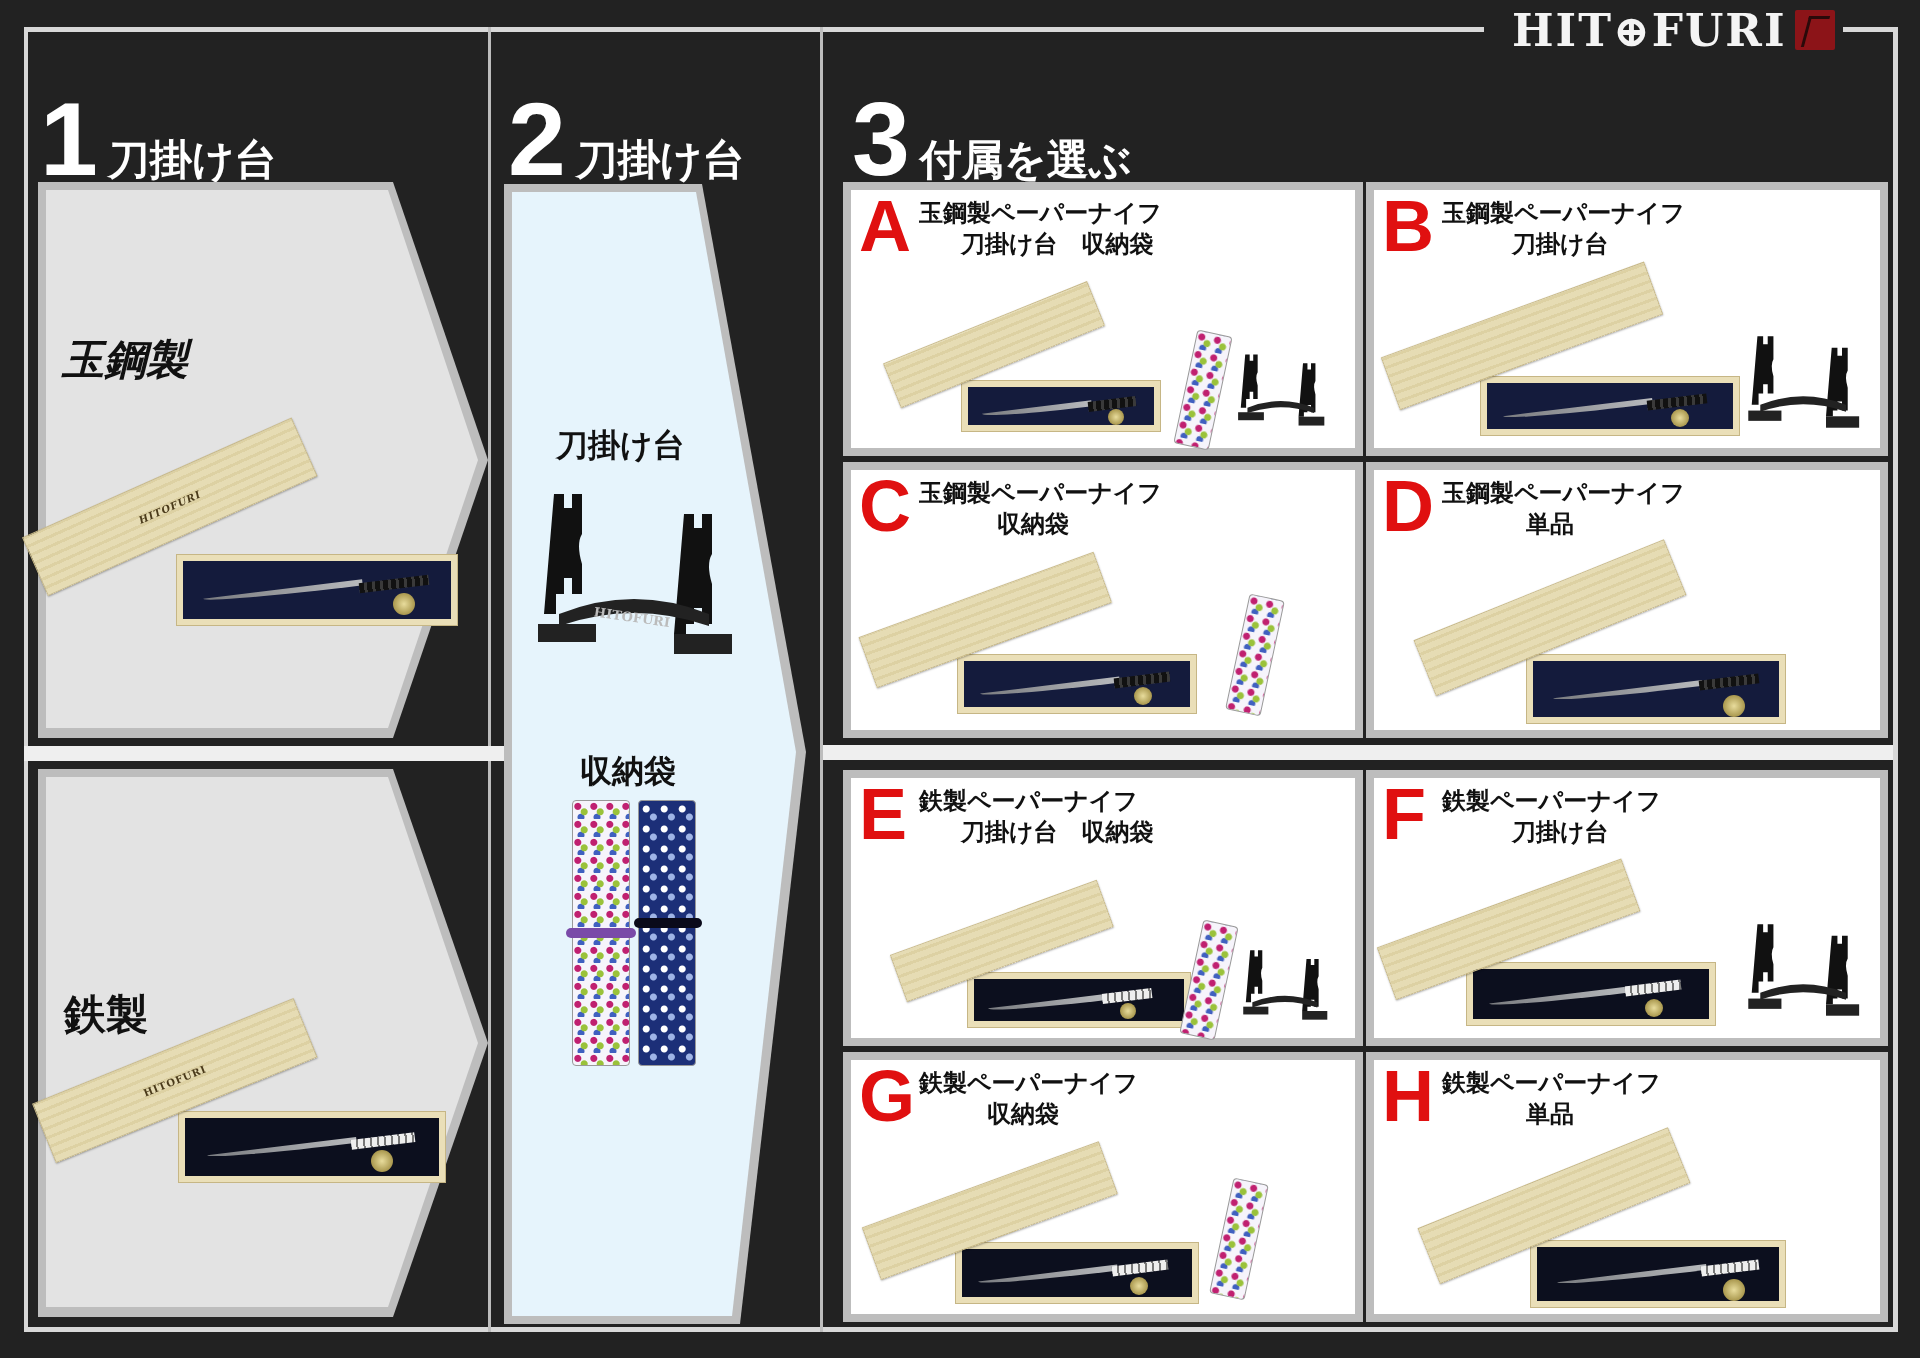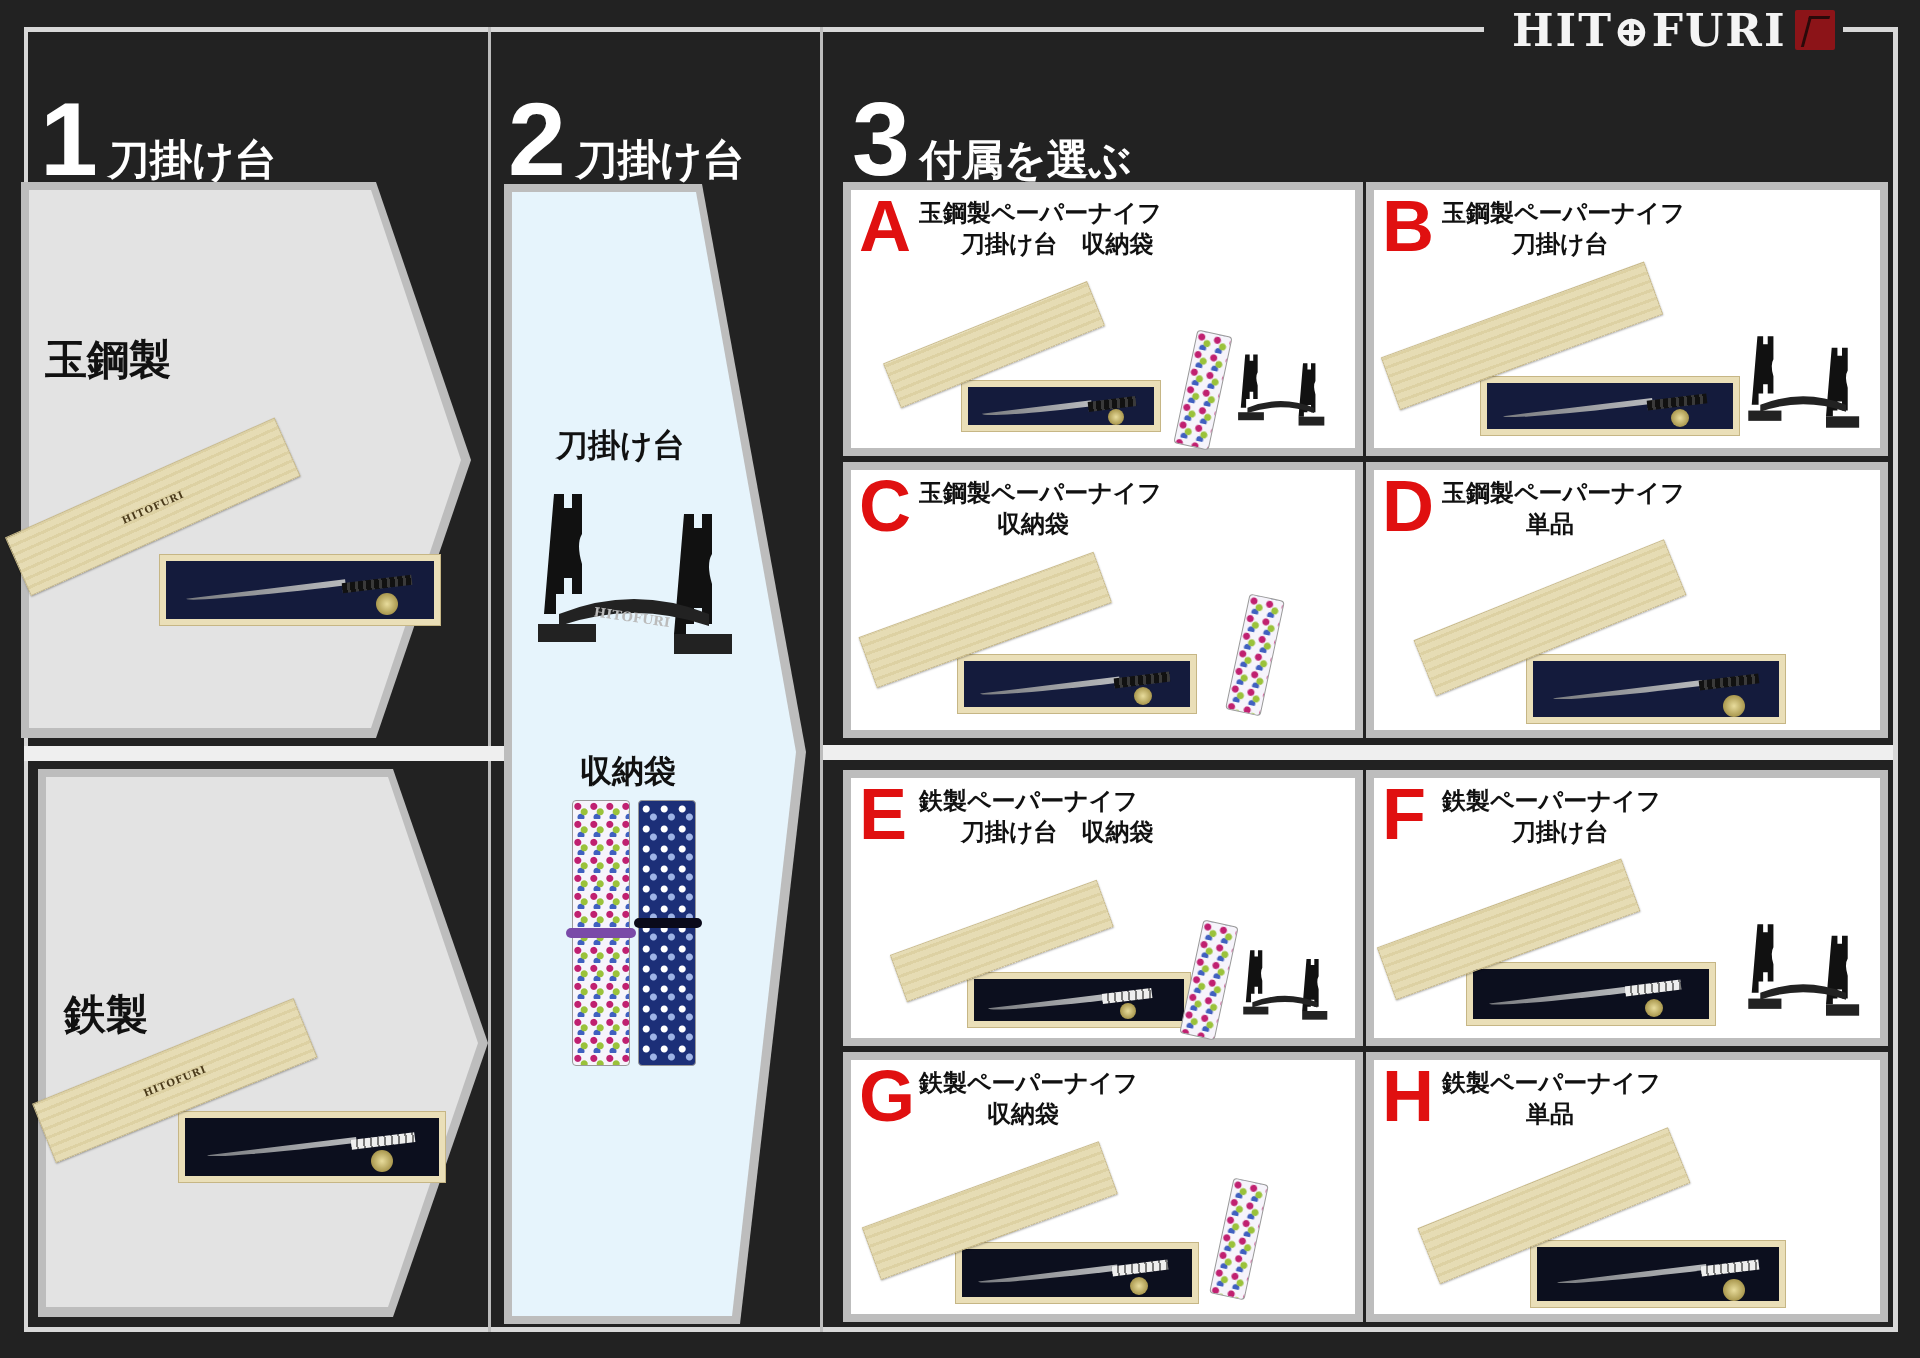--- a/index.html
+++ b/index.html
@@ -72,21 +72,21 @@
 </div>
 <div class="step" style="left:508px; top:95px;">
   <span class="step-num">2</span>
   <span class="step-label">刀掛け台</span>
 </div>
 <div class="step" style="left:852px; top:95px;">
   <span class="step-num">3</span>
   <span class="step-label">付属を選ぶ</span>
 </div>
 
-<div class="panel" style="left:21px; top:182px; width:450px; height:556px;">
+<div class="panel" style="left:38px; top:182px; width:450px; height:556px;font-style:italic;">
   <svg width="450" height="556">
     <polygon points="0,0 355,0 450,278 355,556 0,556" fill="#bdbdbd"></polygon>
     <polygon points="8,8 350,8 440,278 350,546 8,546" fill="#e3e3e3"></polygon>
   </svg>
   <div class="panel-label" style="left:24px; top:150px;">玉鋼製</div>
   <div class="box" style="left:10px; top:260px; width:400px; height:240px;">
     <div class="tray" style="left:128px; top:112px; width:282px; height:72px;">
       <div class="tray-inner">
         <div class="blade" style="left:20px; top:28px; width:160px;"></div>
         <div class="handle dark" style="left:176px; top:18px; width:70px;"></div>

